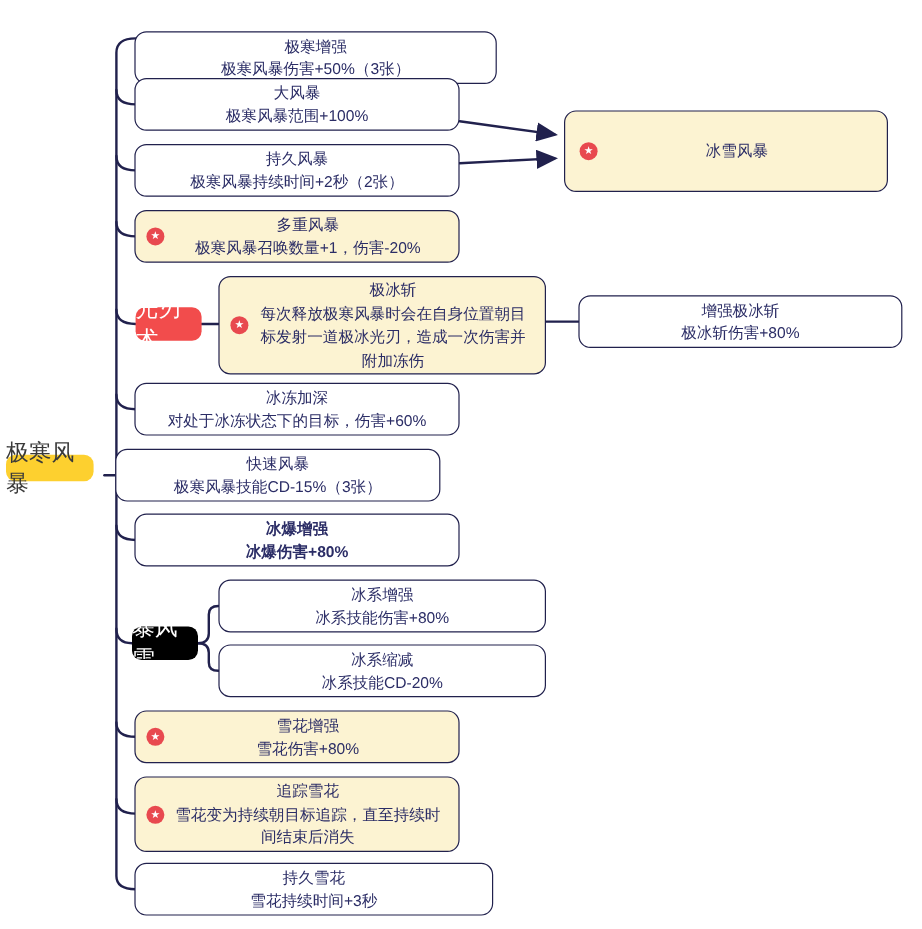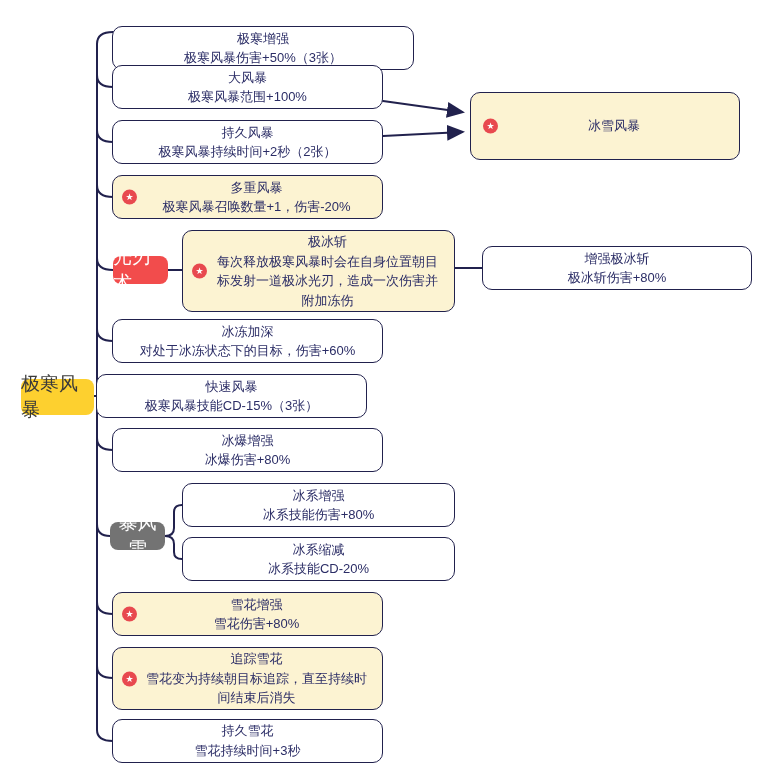--- a/index.html
+++ b/index.html
@@ -35,21 +35,21 @@
   .tag{
     position:absolute;
     box-sizing:border-box;
     border-radius:8px;
     display:flex;align-items:center;justify-content:center;
     font-size:19px;
     color:#ffffff;
   }
   .tag.root{background:#fdd02f;color:#3a3a3a;}
   .tag.red{background:#f24c4c;}
-  .tag.purple{background:#737373;text-align:center;}
+  .tag.purple{background:#000000;}
 </style>
 </head>
 <body>
 
 <div id="canvas">
 
   <svg id="wires" viewBox="0 0 768 774">
     <defs>
       <marker id="arrow" markerWidth="9" markerHeight="8" refX="7.5" refY="4" orient="auto">
         <path d="M0,0 L9,4 L0,8 Z" fill="#21214d"></path>
@@ -76,21 +76,21 @@
       <path d="M 455 268 L 482 268"></path>
 
       <path d="M 165 536 Q 174 536 174 528 L 174 512 Q 174 505 182 505"></path>
       <path d="M 165 536 Q 174 536 174 544 L 174 552 Q 174 559 182 559"></path>
 
       <path d="M 383 101 L 462 112" marker-end="url(#arrow)"></path>
       <path d="M 383 136 L 462 132" marker-end="url(#arrow)"></path>
     </g>
   </svg>
 
-  <div class="tag root" style="left:21px;top:379px;width:73px;height:36px;">
+  <div class="tag root" style="left:5px;top:379px;width:73px;height:22px;">
     <span>极寒风暴</span>
   </div>
 
   <div class="tag red" style="left:113px;top:256px;width:55px;height:28px;">
     <span>光刃术</span>
   </div>
   <div class="tag purple" style="left:110px;top:522px;width:55px;height:28px;">
     <span>暴风雪</span>
   </div>
 
@@ -124,21 +124,21 @@
   <div class="node" style="left:112px;top:319px;width:271px;height:44px;">
     <div class="title">冰冻加深</div>
     <div class="desc">对处于冰冻状态下的目标，伤害+60%</div>
   </div>
 
   <div class="node" style="left:96px;top:374px;width:271px;height:44px;">
     <div class="title">快速风暴</div>
     <div class="desc">极寒风暴技能CD-15%（3张）</div>
   </div>
 
-  <div class="node" style="left:112px;top:428px;width:271px;height:44px;">
+  <div class="node" style="left:112px;top:428px;width:271px;height:44px;font-weight:bold;">
     <div class="title">冰爆增强</div>
     <div class="desc">冰爆伤害+80%</div>
   </div>
 
   <div class="node" style="left:182px;top:483px;width:273px;height:44px;">
     <div class="title">冰系增强</div>
     <div class="desc">冰系技能伤害+80%</div>
   </div>
 
   <div class="node" style="left:182px;top:537px;width:273px;height:44px;">
@@ -151,21 +151,21 @@
     <div class="title">雪花增强</div>
     <div class="desc">雪花伤害+80%</div>
   </div>
 
   <div class="node highlight" style="left:112px;top:647px;width:271px;height:63px;">
     <span class="star-badge">★</span>
     <div class="title">追踪雪花</div>
     <div class="desc">雪花变为持续朝目标追踪，直至持续时间结束后消失</div>
   </div>
 
-  <div class="node" style="left:112px;top:719px;width:271px;height:44px;justify-content:flex-end;">
+  <div class="node" style="left:112px;top:719px;width:299px;height:44px;">
     <div class="title">持久雪花</div>
     <div class="desc">雪花持续时间+3秒</div>
   </div>
 
   <div class="node highlight" style="left:470px;top:92px;width:270px;height:68px;">
     <span class="star-badge" style="left:12px">★</span>
     <div class="title">冰雪风暴</div>
   </div>
 
   <div class="node" style="left:482px;top:246px;width:270px;height:44px;">

